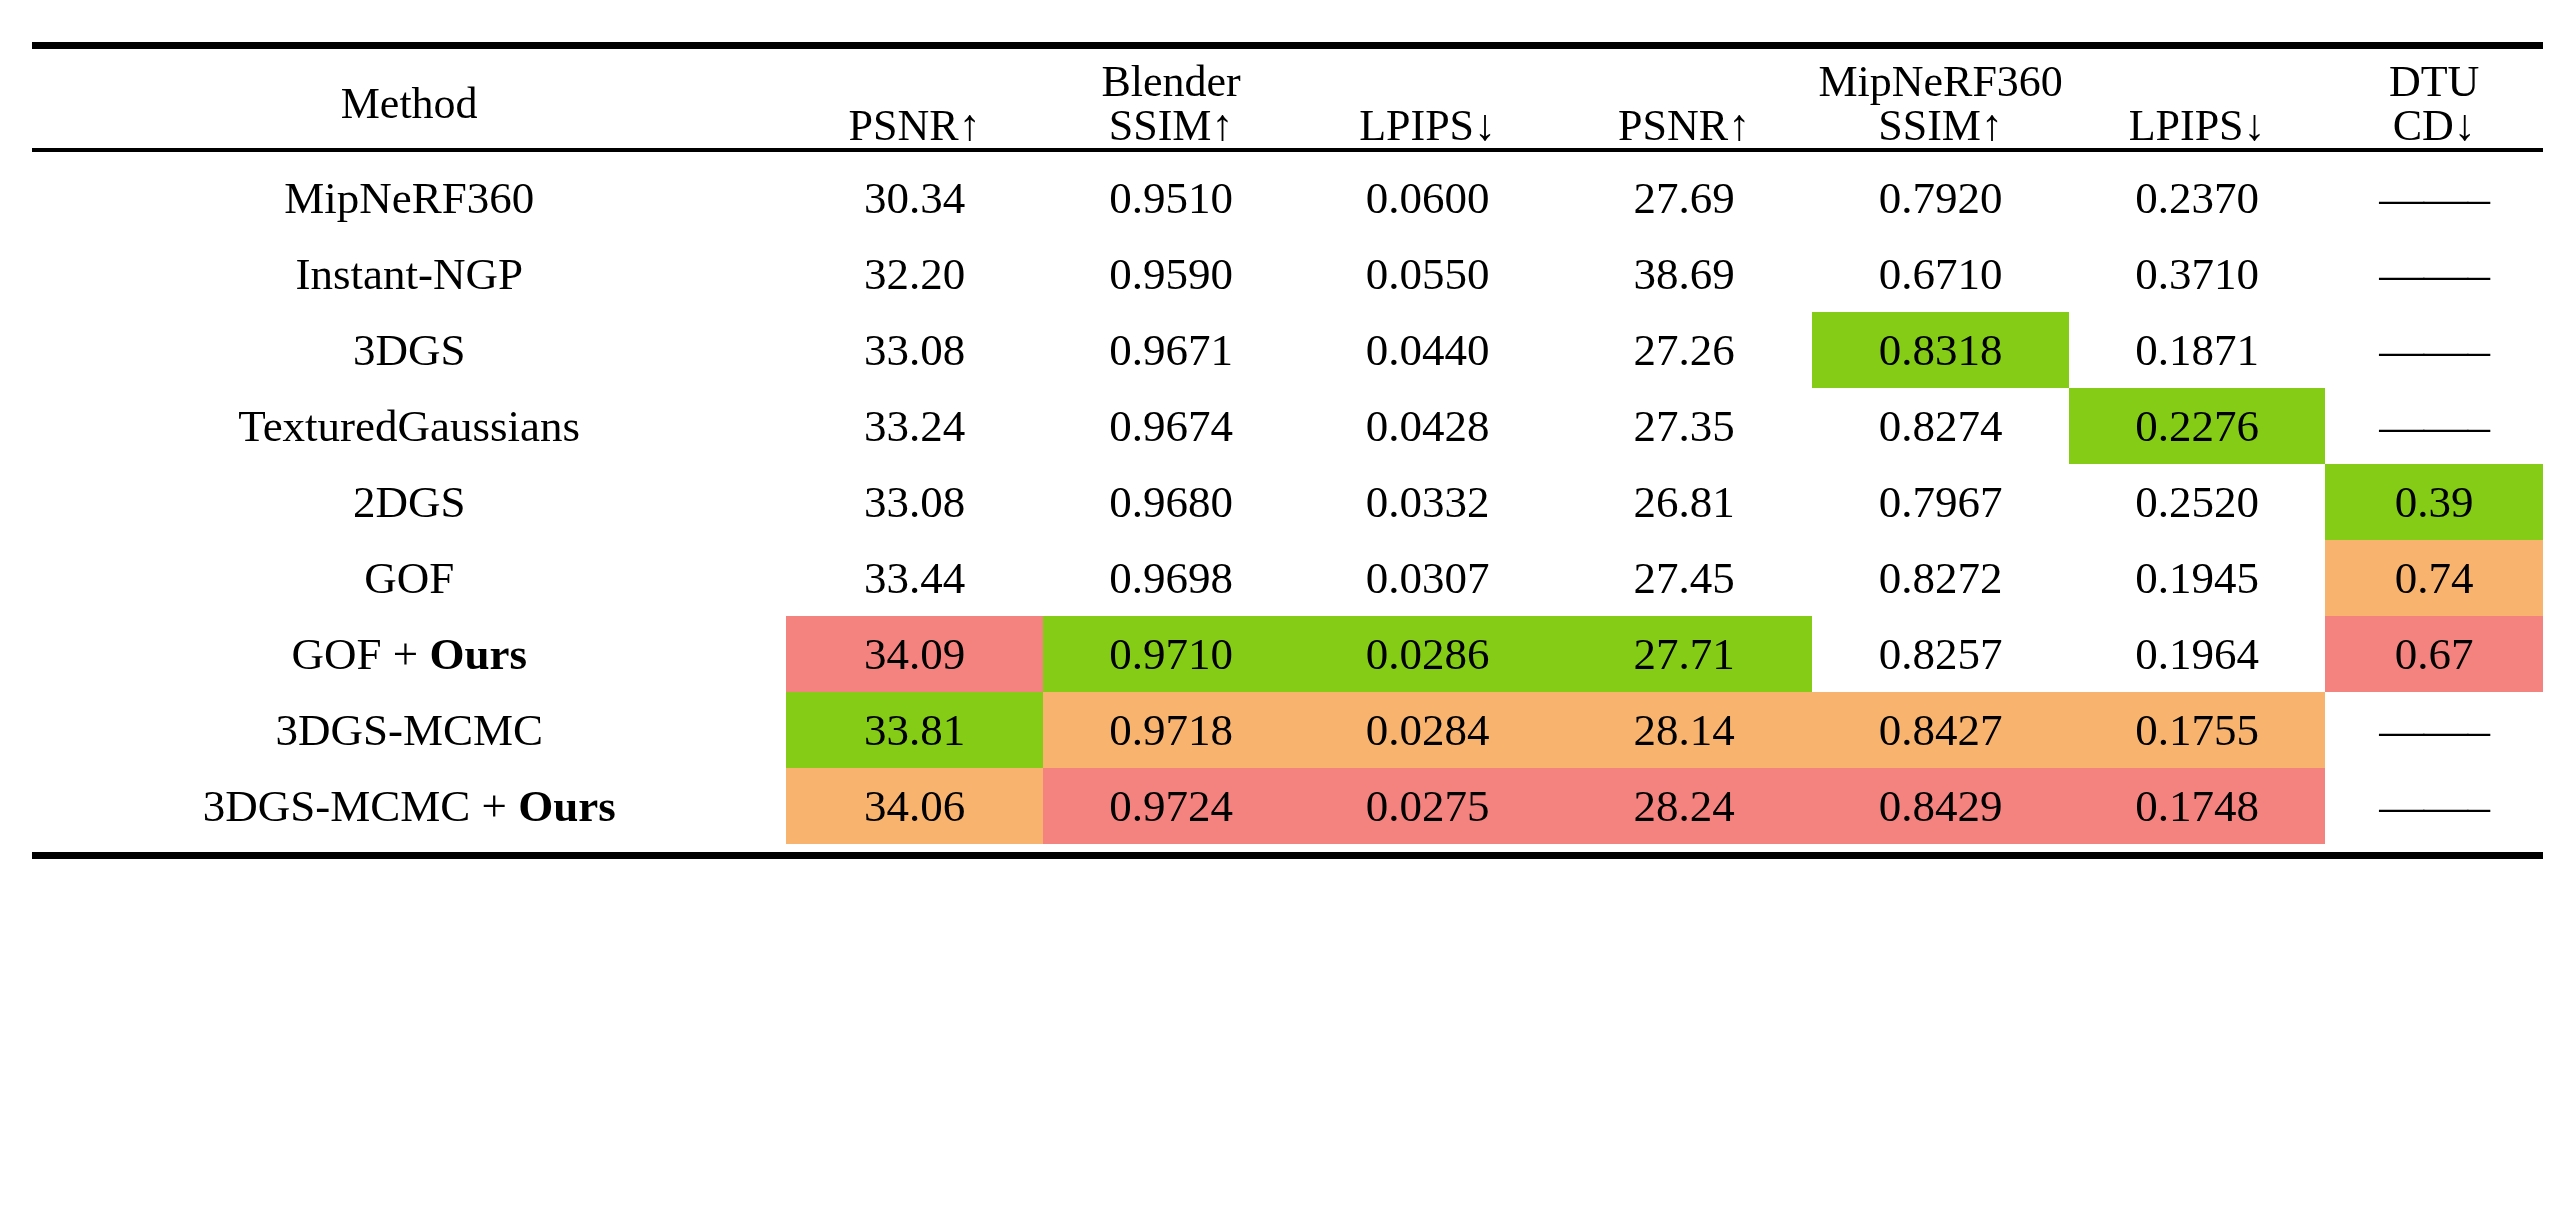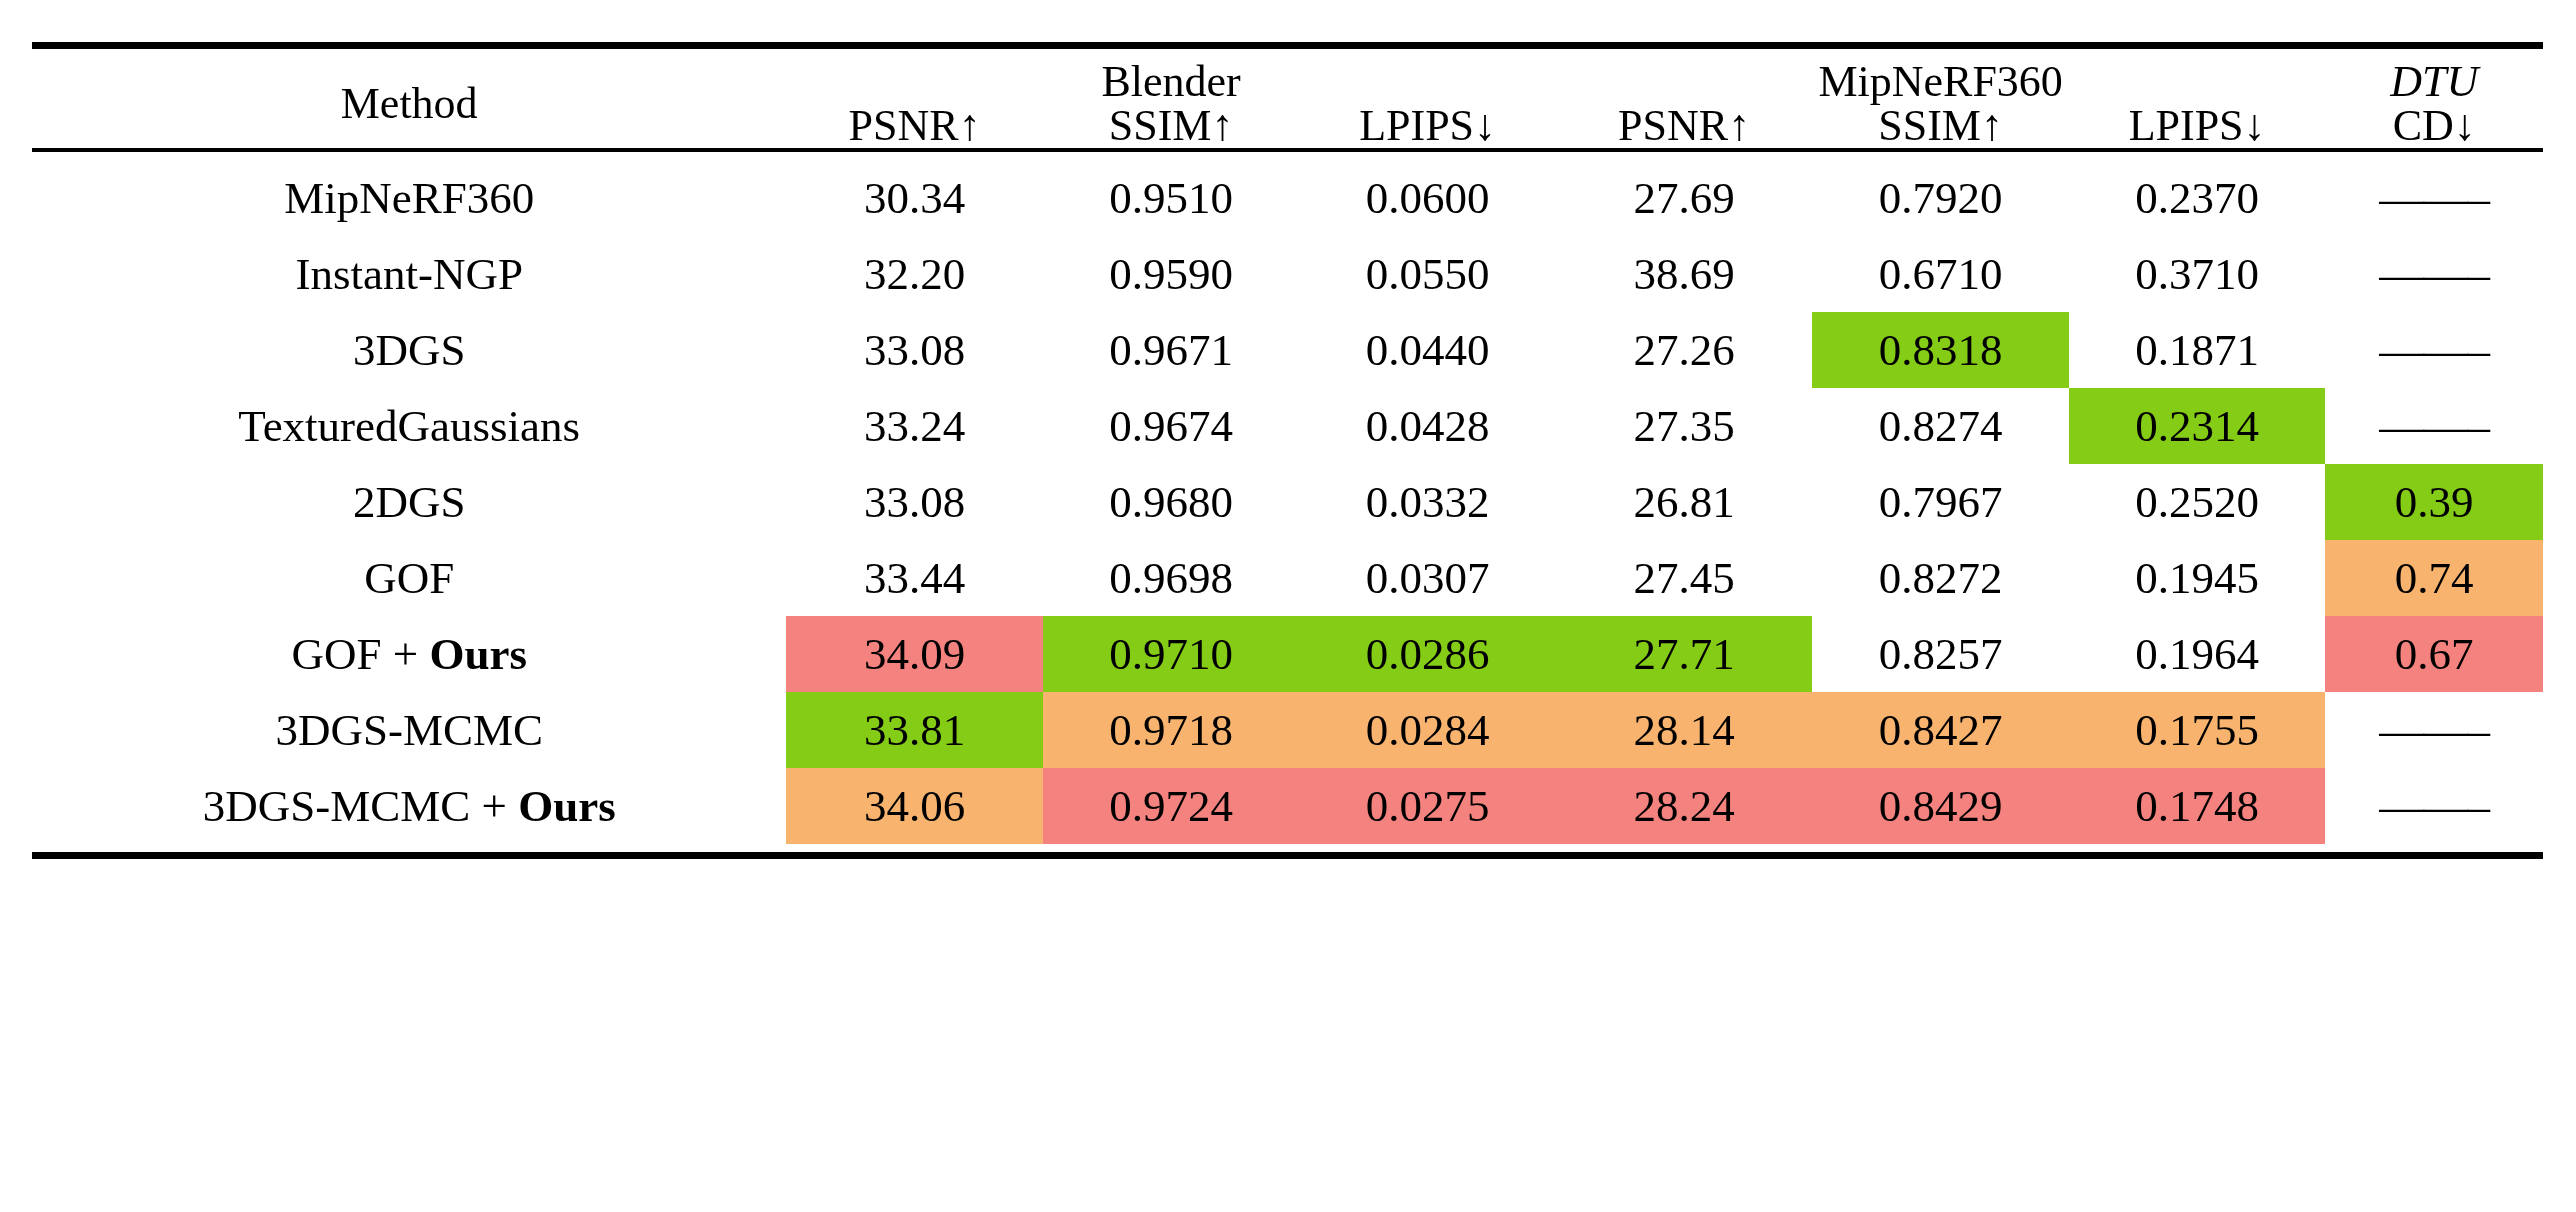--- a/index.html
+++ b/index.html
@@ -76,21 +76,21 @@
   }
   .method-cell-head {
     text-align: left;
     padding-left: 11.3px;
     font-size: 45px;
   }
   .metric-cell {
     font-size: 45px;
     padding-bottom: 8px;
   }
-  .dtu-head-label { font-size: 45px; font-style: italic; }
+  .dtu-head-label { font-size: 45px; }
 
   
   tr.data-row td {
     height: 76px;
     font-size: 45px;
   }
   td.method {
     text-align: left;
     padding-left: 11.3px;
     white-space: nowrap;
@@ -237,21 +237,21 @@
             <td class="val">
               <span class="hl">0.0428</span>
             </td>
             <td class="val">
               <span class="hl">27.35</span>
             </td>
             <td class="val">
               <span class="hl">0.8274</span>
             </td>
             <td class="val">
-              <span class="hl hl-yellow">0.2314</span>
+              <span class="hl hl-yellow">0.2276</span>
             </td>
             <td class="val dash">
               <span class="hl">——–</span>
             </td>
           </tr>
           <tr class="data-row">
             <td class="method"><span>2DGS</span><b></b></td>
             <td class="val">
               <span class="hl">33.08</span>
             </td>

